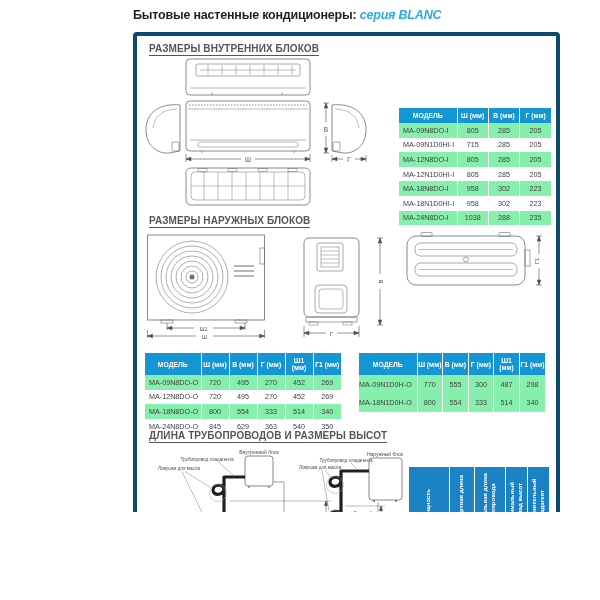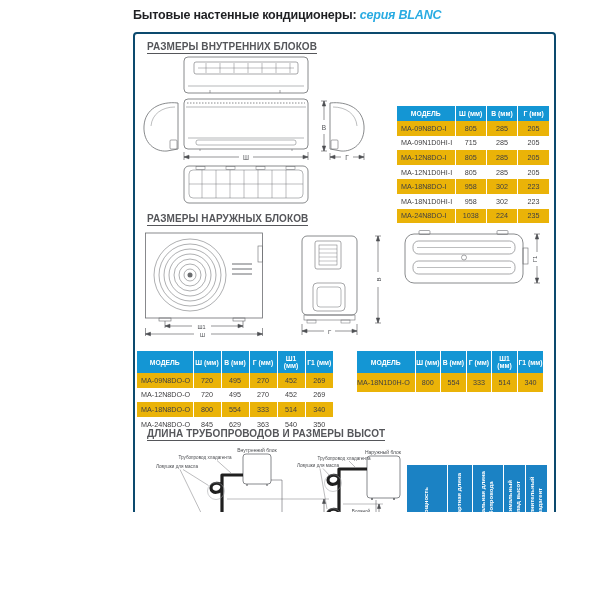--- a/index.html
+++ b/index.html
@@ -1,25 +1,25 @@
 <!DOCTYPE html>
 <html><head>
 <meta charset="utf-8">
 <style>
   html,body{margin:0;padding:0;background:#fff;}
   .page{position:relative;width:600px;height:512px;background:#fff;font-family:"Liberation Sans",sans-serif;overflow:hidden;margin-left:45px;}
   .title{position:absolute;left:88px;top:8px;font-size:12.5px;font-weight:bold;color:#1f2023;letter-spacing:-0.2px;}
   .title .series{color:#29abe2;font-style:italic;}
-  .frame{position:absolute;left:88px;top:32px;width:419px;height:556px;border:2px solid #0c4a6e;border-radius:4px;background:#fff;}
+  .frame{position:absolute;left:88px;top:32px;width:419px;height:556px;border:4px solid #0c4a6e;border-radius:4px;background:#fff;}
   .sec{position:absolute;font-size:10px;font-weight:bold;color:#55565a;letter-spacing:0.1px;border-bottom:1.2px solid #55565a;padding-bottom:1px;white-space:nowrap;}
   svg text{font-family:"Liberation Sans",sans-serif;fill:#4d4f53;}
   table.dim{border-collapse:collapse;table-layout:fixed;position:absolute;}
   table.dim th{background:#1496d4;color:#fff;font-size:6.8px;font-weight:bold;padding:4px 0;border-left:1px solid #fff;text-align:center;}
   table.dim td{font-size:7.2px;color:#414042;text-align:center;padding:2.8px 0;border-left:1px solid #fff;background:#fff;}
-  table.dim tr.alt td{background:#eab308;}
+  table.dim tr.alt td{background:#86efac;}
   table.dim td.model{text-align:left;padding-left:4px;}
   table.dim th:first-child,table.dim td:first-child{border-left:none;}
   table.dim.tall td{padding:4.8px 0;}
   table.ptable{border-collapse:collapse;table-layout:fixed;position:absolute;left:272px;top:431px;width:140px;}
   table.ptable th{background:#1b82c4;vertical-align:middle;text-align:center;height:75px;border-left:1px solid #fff;padding:2px 1px;}
   table.ptable th:first-child{border-left:none;}
   table.ptable th span{display:inline-block;writing-mode:vertical-rl;transform:rotate(180deg);font-size:6px;font-weight:bold;color:#fff;line-height:1.25;max-height:70px;white-space:normal;}
   table.ptable td{font-size:6.5px;color:#414042;text-align:center;height:15px;border-left:1px solid #fff;border-top:1px solid #fff;background:#fff;padding:0;}
   table.ptable td:first-child{text-align:left;padding-left:3px;border-left:none;}
   table.ptable td.alt{background:#cfe1f1;}
@@ -139,21 +139,21 @@
           </tr>
         <tr>
             <td class="model">MA-18N1D0HI-I</td>
             <td>958</td>
             <td>302</td>
             <td>223</td>
           </tr>
         <tr class="alt">
             <td class="model">MA-24N8DO-I</td>
             <td>1038</td>
-            <td>224</td>
+            <td>288</td>
             <td>235</td>
           </tr>
       </tbody>
     </table>
 
     <div class="sec" style="left:12px;top:179px;">РАЗМЕРЫ НАРУЖНЫХ БЛОКОВ</div>
 
     <svg style="position:absolute;left:10px;top:194px;" width="400" height="112" viewBox="0 0 400 112" fill="none" stroke="#6b6d70" stroke-width="0.8">
       <g>
         <rect x="0.5" y="5" width="117" height="85"></rect>
@@ -214,21 +214,21 @@
         <circle cx="319" cy="29.5" r="2.5" stroke-width="0.6"></circle>
         <rect x="378" y="20" width="5" height="16" stroke-width="0.6"></rect>
       </g>
       <g stroke="#4d4f53" stroke-width="0.6">
         <path d="M389,6 h6 M389,55 h6 M392,6 V24 M392,38 V55"></path>
         <path d="M392,6 l-1.7,5 h3.4 z M392,55 l-1.7,-5 h3.4 z" fill="#4d4f53"></path>
         <text x="392" y="31" font-size="6" text-anchor="middle" stroke="none" transform="rotate(-90 392 31)">Г1</text>
       </g>
     </svg>
 
-    <table class="dim" style="left:2px;top:317px;width:196px;">
+    <table class="dim" style="left:8px;top:317px;width:196px;">
       <colgroup>
           <col style="width:56px">
           <col>
           <col>
           <col>
           <col>
           <col>
         </colgroup>
       <thead>
           <tr>
@@ -289,20 +289,28 @@
           <tr>
         <th>МОДЕЛЬ</th>
         <th>Ш (мм)</th>
         <th>В (мм)</th>
         <th>Г (мм)</th>
         <th>Ш1 (мм)</th>
         <th>Г1 (мм)</th>
       </tr>
         </thead>
       <tbody>
+        <tr class="alt">
+            <td class="model">MA-09N1D0H-O</td>
+            <td>770</td>
+            <td>555</td>
+            <td>300</td>
+            <td>487</td>
+            <td>298</td>
+          </tr>
         <tr class="alt">
             <td class="model">MA-18N1D0H-O</td>
             <td>800</td>
             <td>554</td>
             <td>333</td>
             <td>514</td>
             <td>340</td>
           </tr>
       </tbody>
     </table>

